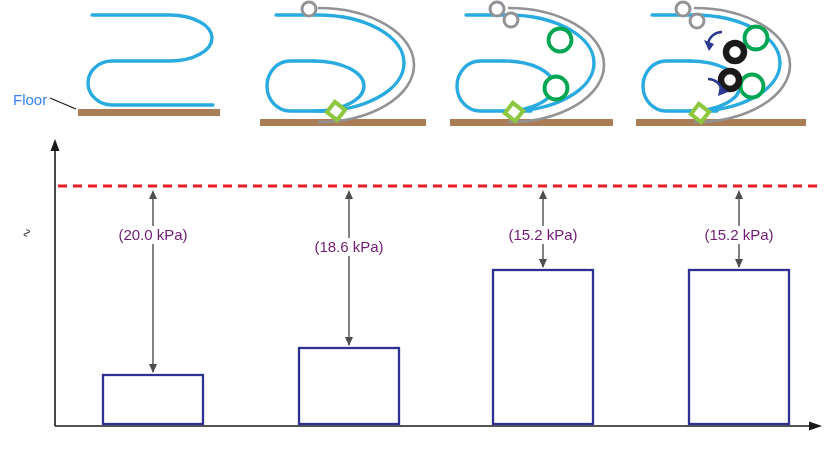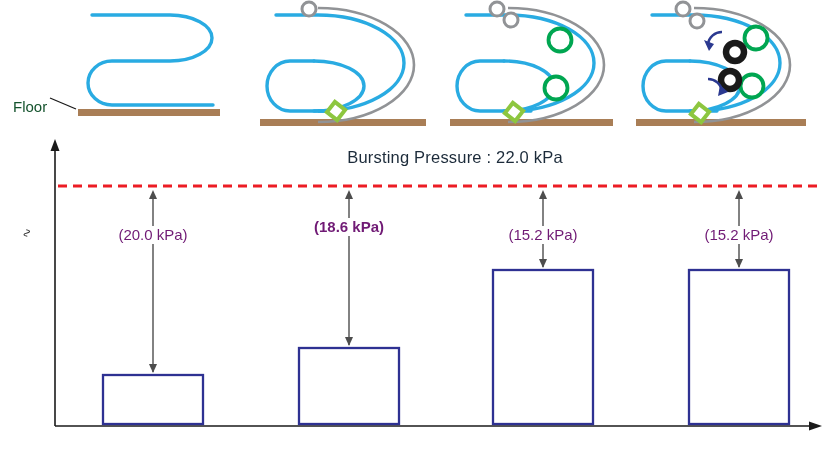--- a/index.html
+++ b/index.html
@@ -1,20 +1,20 @@
 <!DOCTYPE html>
 <html><head>
 <meta charset="utf-8">
 <style>
   html,body{margin:0;padding:0;background:#fff;}
   #root{position:relative;width:831px;height:456px;background:#ffffff;overflow:hidden;
         font-family:"Liberation Sans",sans-serif;}
   #diagrams-svg{position:absolute;left:0;top:0;}
   #chart-svg{position:absolute;left:0;top:136px;}
-  .floor-label{position:absolute;left:13px;top:98px;font-size:15px;color:#14532d;}
+  .floor-label{position:absolute;left:13px;top:91px;font-size:15px;color:#3b82f6;}
   .chart-title{position:absolute;left:270px;top:148px;width:370px;text-align:center;
                font-size:16.5px;color:#1c2b3a;letter-spacing:.2px;}
   .bar-label{position:absolute;transform:translateX(-50%);background:#ffffff;padding:0 4px;
              font-size:15px;color:#701a75;white-space:nowrap;line-height:18px;}
   .y-mark{position:absolute;left:22px;top:226px;font-size:12px;color:#333333;
           transform:rotate(90deg);}
 </style>
 </head>
 <body>
 
@@ -100,18 +100,17 @@
       <polygon points="543,54 539,63 547,63" fill="#4d4d4d"></polygon>
       <polygon points="543,132 539,123 547,123" fill="#4d4d4d"></polygon>
       <rect x="689" y="134" width="100" height="154" fill="#ffffff" stroke="#2e3192" stroke-width="2.3"></rect>
       <line x1="739" y1="56" x2="739" y2="131" stroke="#4d4d4d" stroke-width="1.4"></line>
       <polygon points="739,54 735,63 743,63" fill="#4d4d4d"></polygon>
       <polygon points="739,132 735,123 743,123" fill="#4d4d4d"></polygon>
     </svg>
 
   <div class="floor-label">Floor</div>
   <div class="y-mark">∿</div>
-  <div class="chart-title">Bursting Pressure : 22.0 kPa</div>
 <div class="bar-label" style="left: 153px; top: 226px;">(20.0 kPa)</div>
-    <div class="bar-label" style="left: 349px; top: 218px; font-weight: bold;">(18.6 kPa)</div>
+    <div class="bar-label" style="left: 349px; top: 238px;">(18.6 kPa)</div>
     <div class="bar-label" style="left: 543px; top: 226px;">(15.2 kPa)</div>
     <div class="bar-label" style="left: 739px; top: 226px;">(15.2 kPa)</div>
   </div>
 
 </body></html>

